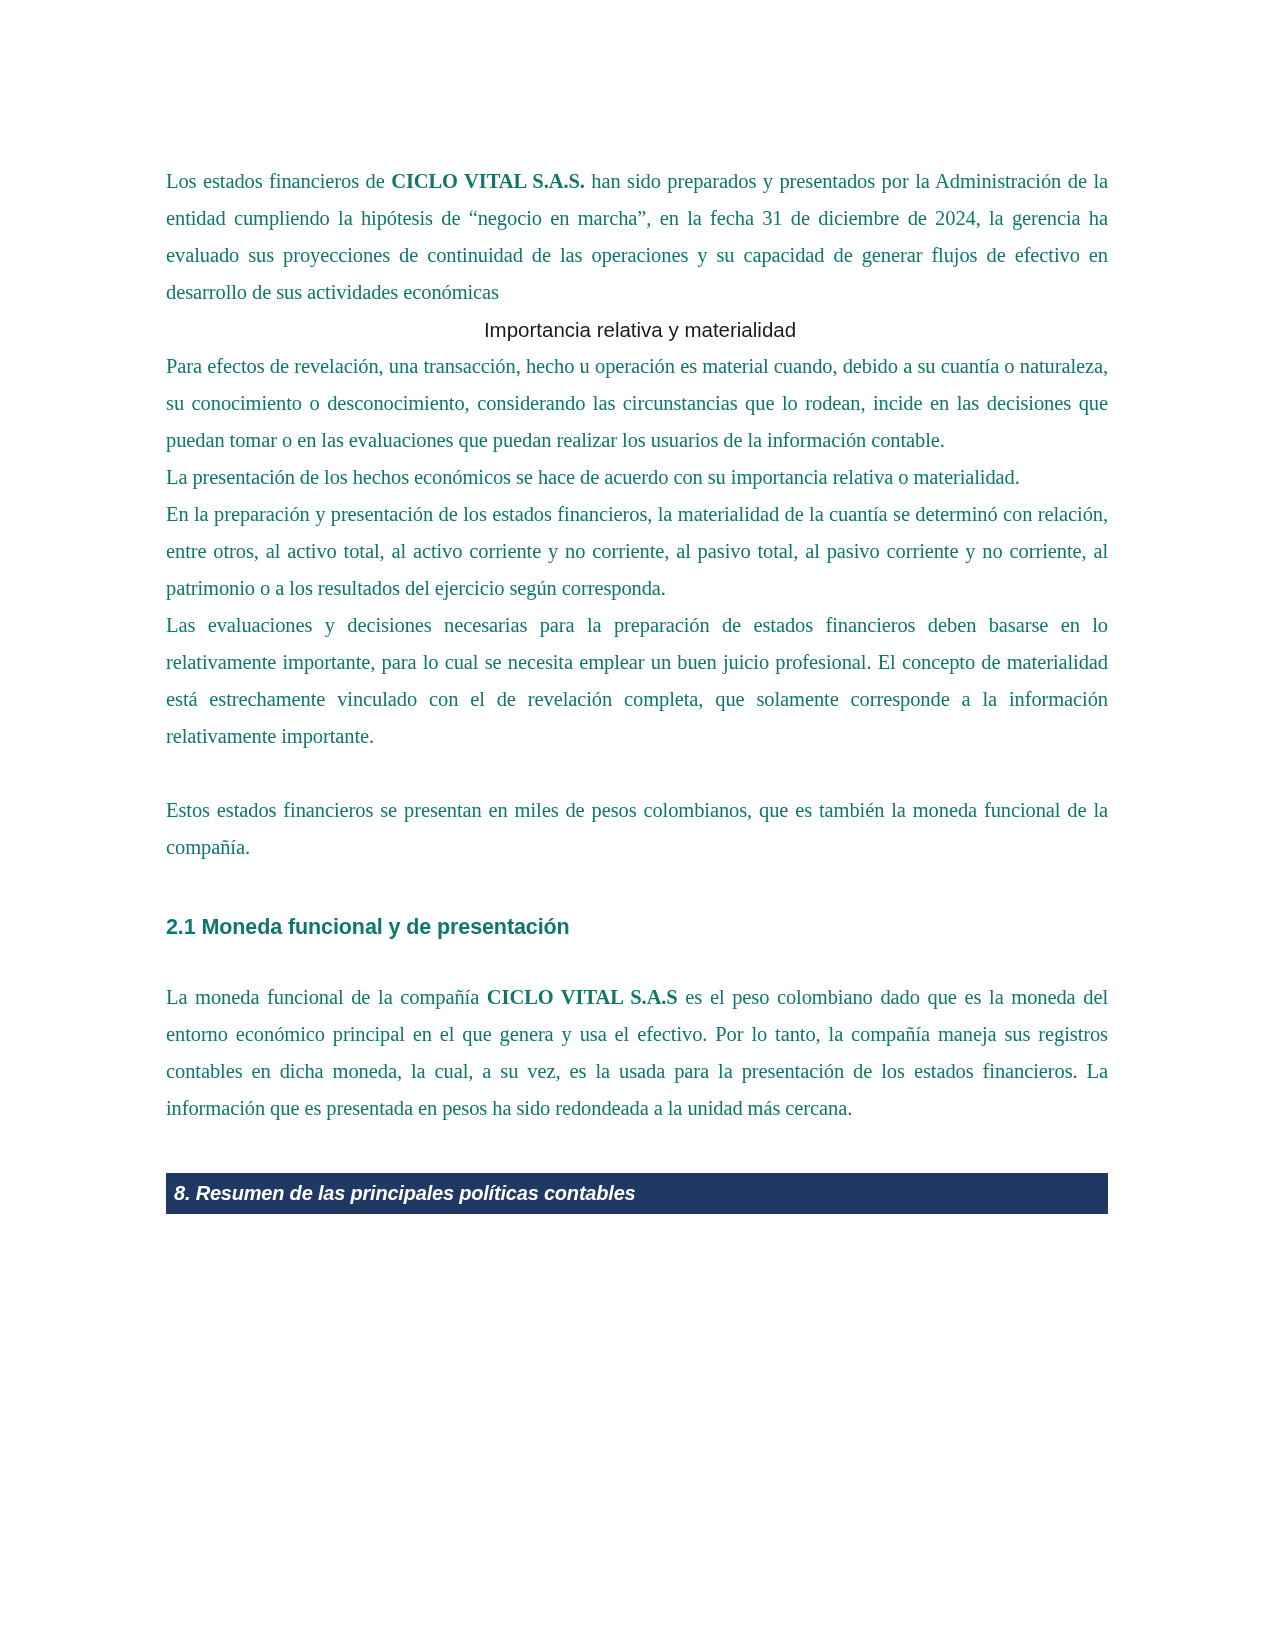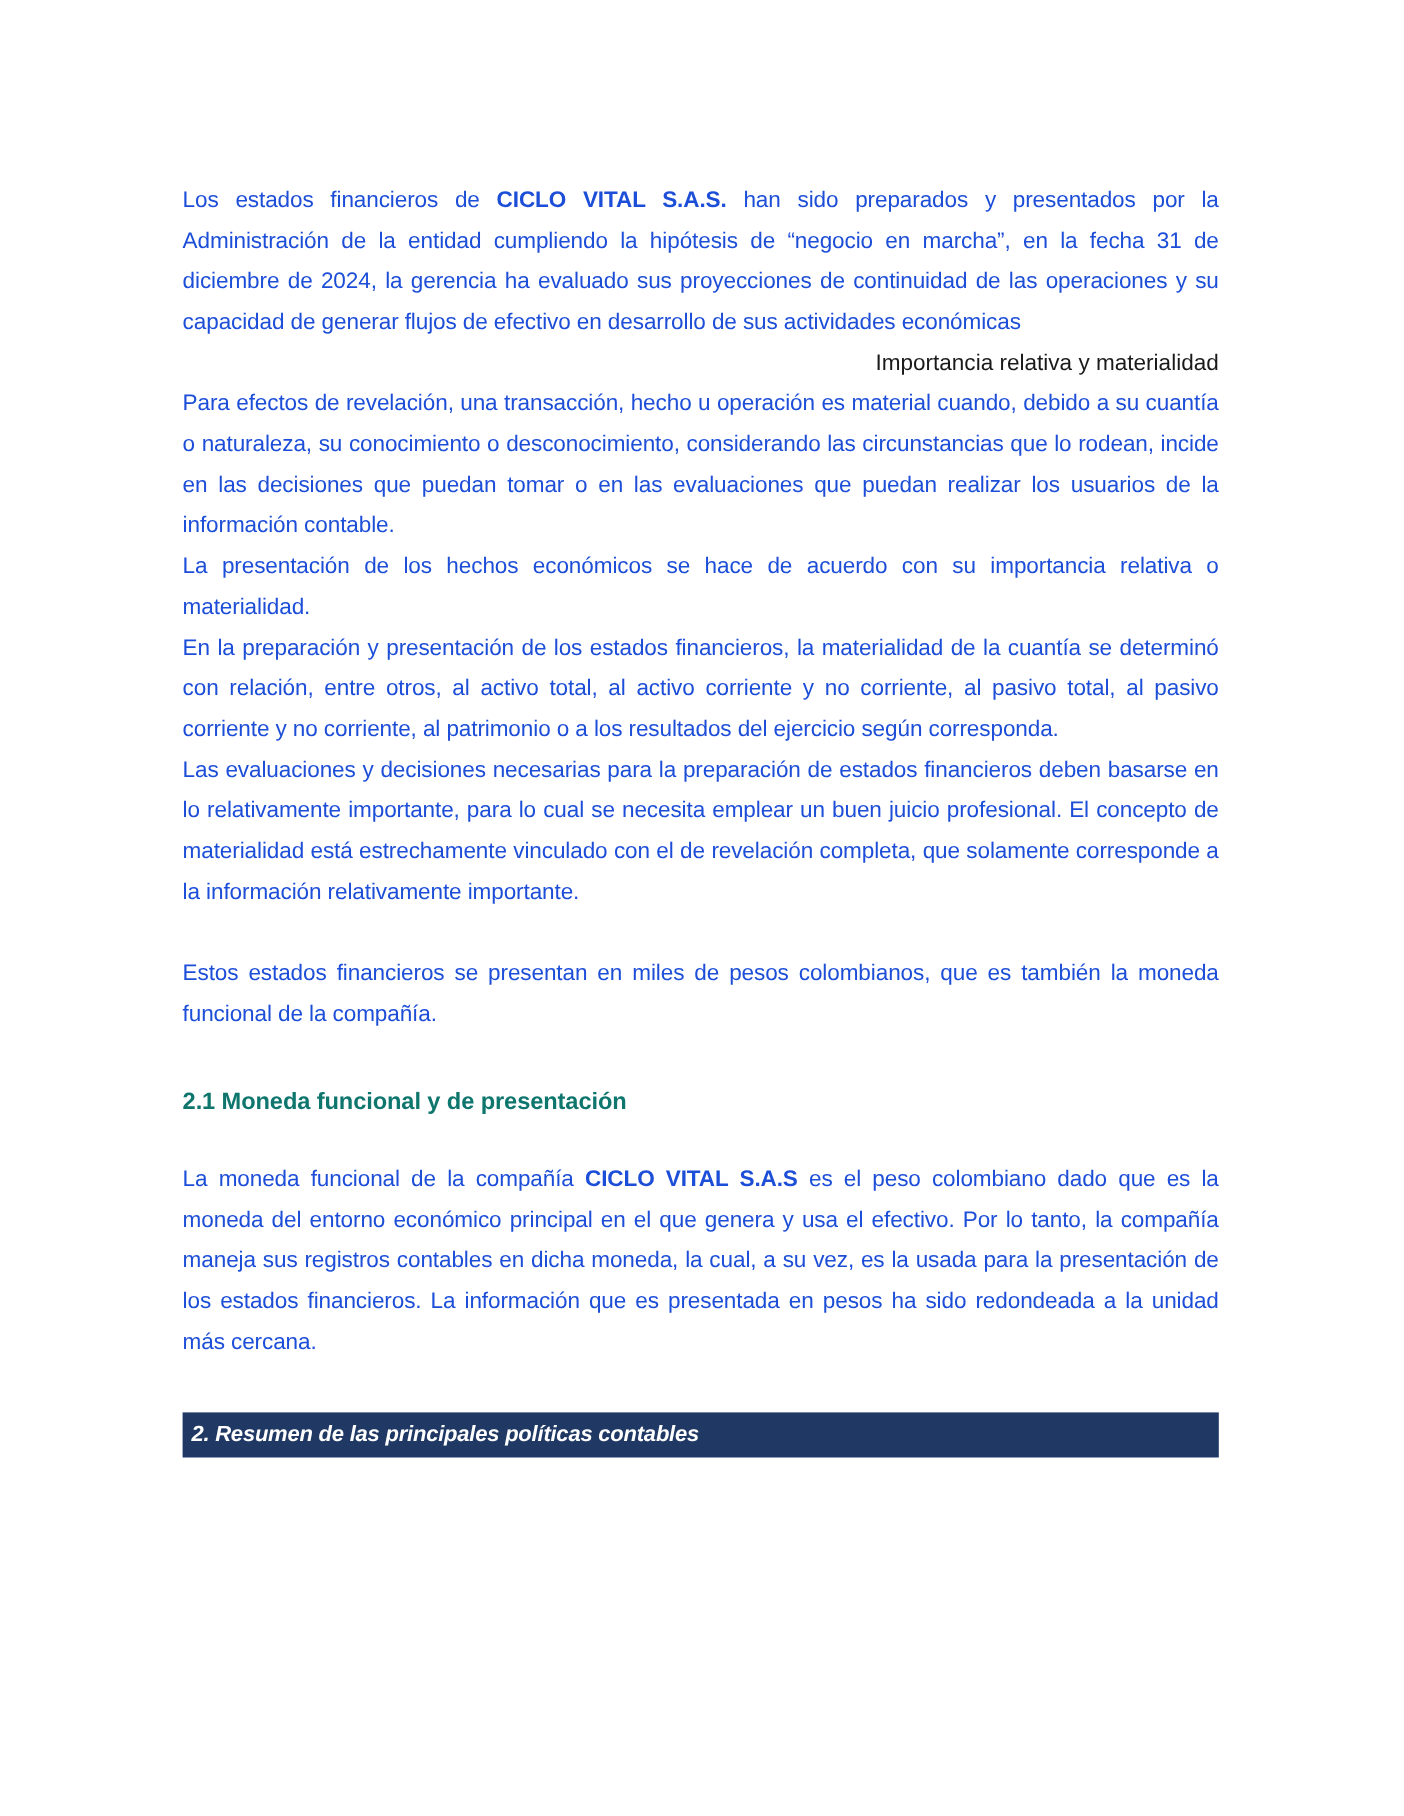--- a/index.html
+++ b/index.html
@@ -24,44 +24,44 @@
 
   .content {
     position: absolute;
     left: 166px;
     top: 163px;
     width: 942px;
   }
 
   
   .para {
-    font-family: Liberation Sans, sans-serif;
+    font-family: Liberation Serif, serif;
     font-size: 20.5px;
     line-height: 37px;
-    color: #1d4ed8;
+    color: #0f766e;
     text-align: justify;
     text-justify: inter-word;
     margin: 0;
     letter-spacing: -0.1px;
   }
 
   .para b, .para .bold {
     font-weight: bold;
   }
   .spacer-md { height: 37px; }
   .spacer-lg { height: 46px; }
 
   
   .subhead-plain {
     font-family: "Liberation Sans", sans-serif;
     font-size: 20.5px;
     line-height: 37px;
     color: #1a1a1a;
     margin: 0;
-    text-align: right;
+    text-align: center;
     padding-left: 6px;
   }
 
   
   .heading-navy {
     font-family: "Liberation Sans", sans-serif;
     font-size: 21.5px;
     line-height: 30px;
     color: #0f766e;
     margin: 0;
@@ -109,21 +109,21 @@
     <div class="spacer-lg"></div>
 
     <h2 class="heading-navy">2.1 Moneda funcional y de presentación</h2>
 
     <div class="spacer-md"></div>
 
     <p class="para"><span>La moneda funcional de la compañía </span><span class="bold">CICLO VITAL S.A.S</span><span> es el peso colombiano dado que es la moneda del entorno económico principal en el que genera y usa el efectivo. Por lo tanto, la compañía maneja sus registros contables en dicha moneda, la cual, a su vez, es la usada para la presentación de los estados financieros. La información que es presentada en pesos ha sido redondeada a la unidad más cercana.</span></p>
 
     <div class="spacer-lg"></div>
 
-    <div class="section-bar">2. Resumen de las principales políticas contables</div>
+    <div class="section-bar">8. Resumen de las principales políticas contables</div>
 
     <div class="spacer-md"></div>
 
 
     <div class="spacer-md"></div>
 
 
   </div>
 </div>
 

